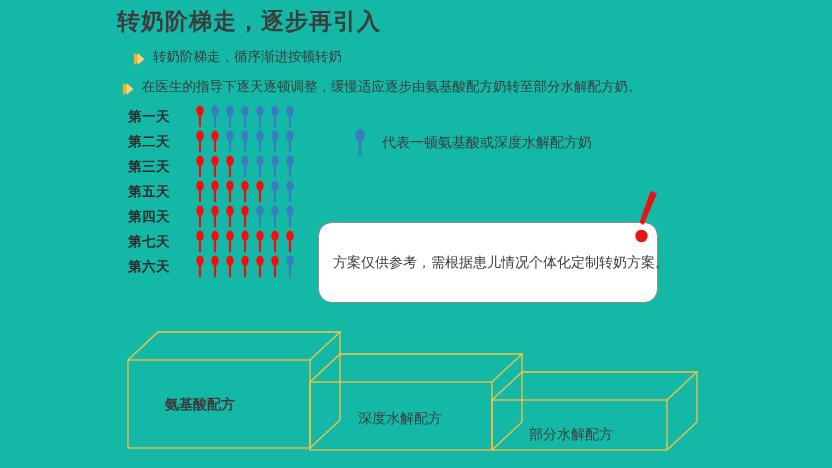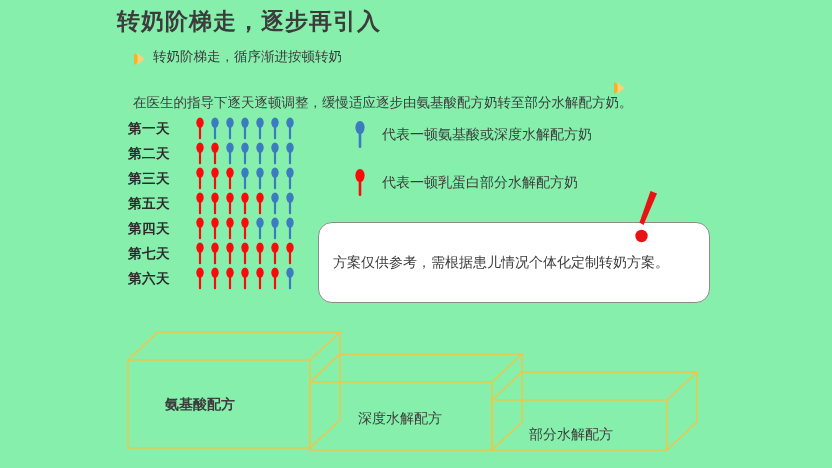--- a/index.html
+++ b/index.html
@@ -11,64 +11,64 @@
     width: 832px;
     height: 468px;
     position: relative;
     overflow: hidden;
     font-family: "Liberation Sans", "DejaVu Sans", sans-serif;
     color: #3a3a3a;
   }
   .slide {
     position: absolute;
     inset: 0;
-    background: #86efac;
+    background: #14b8a6;
   }
 
   
   .title {
     position: absolute;
     left: 117px;
     top: 6px;
     font-size: 23px;
     font-weight: 700;
     letter-spacing: 1px;
     color: #3c3c3c;
     white-space: nowrap;
   }
 
   
   .bullet {
     position: absolute;
     display: flex;
-    align-items: flex-end;
+    align-items: center;
     white-space: nowrap;
   }
   .bullet-1 { left: 133px; top: 48px; }
-  .bullet-2 { left: 133px; top: 78px; flex-direction: column; }
+  .bullet-2 { left: 122px; top: 78px; }
   .bullet-arrow {
     width: 13px;
     height: 16px;
     flex: 0 0 13px;
     margin-right: 7px;
     position: relative;
     top: 2px;
   }
   .bullet-arrow svg { display: block; }
   .bullet-text {
     font-size: 13.5px;
     line-height: 17px;
     color: #3c3c3c;
   }
 
   
   .grid-wrap {
     position: absolute;
     left: 128px;
-    top: 116px;
+    top: 104px;
   }
   .grid-row {
     position: relative;
     height: 25px;
     display: flex;
     align-items: center;
   }
   .day-label {
     width: 66px;
     flex: 0 0 66px;
@@ -94,40 +94,41 @@
   .legend {
     position: absolute;
     left: 352px;
     top: 118px;
   }
   .legend-item {
     display: flex;
     align-items: center;
     height: 33px;
     white-space: nowrap;
+    margin-top: 8px;
   }
   .legend-item + .legend-item { margin-top: 15px; }
   .legend-spoon {
     width: 16px;
     flex: 0 0 16px;
     height: 29px;
     margin-right: 14px;
   }
   .legend-spoon svg { display: block; }
   .legend-text {
     font-size: 14px;
     color: #3c3c3c;
   }
 
   
   .note-box {
     position: absolute;
     left: 318px;
     top: 222px;
-    width: 392px;
+    width: 340px;
     height: 81px;
     border: 1.3px solid #8c8c8c;
     border-radius: 14px;
     box-sizing: border-box;
     background: #ffffff;
   }
   .note-text {
     position: absolute;
     left: 14px;
     top: 50%;
@@ -528,29 +529,20 @@
   <div class="legend">
     <div class="legend-item">
       <span class="legend-spoon">
         <svg width="16" height="29" viewBox="0 0 16 29">
           <ellipse cx="8" cy="7.5" rx="4.6" ry="6.6" fill="#3B7BC0"></ellipse>
           <rect x="6.7" y="12" width="2.6" height="16" rx="1.2" fill="#3B7BC0"></rect>
         </svg>
       </span>
       <span class="legend-text">代表一顿氨基酸或深度水解配方奶</span>
     </div>
-    <div class="legend-item">
-      <span class="legend-spoon">
-        <svg width="16" height="29" viewBox="0 0 16 29">
-          <ellipse cx="8" cy="7.5" rx="4.6" ry="6.6" fill="#FB0A0A"></ellipse>
-          <rect x="6.7" y="12" width="2.6" height="16" rx="1.2" fill="#FB0A0A"></rect>
-        </svg>
-      </span>
-      <span class="legend-text">代表一顿乳蛋白部分水解配方奶</span>
-    </div>
   </div>
 
   <div class="note-box">
     <span class="note-text">方案仅供参考，需根据患儿情况个体化定制转奶方案。</span>
   </div>
 
   <span class="exclaim">
     <svg width="34" height="56" viewBox="0 0 34 56">
       <path d="M20.5 2 L27 4.5 L13.5 36 L9.5 33.5 Z" fill="#E81313"></path>
       <circle cx="11.5" cy="47" r="6.2" fill="#E81313"></circle>

